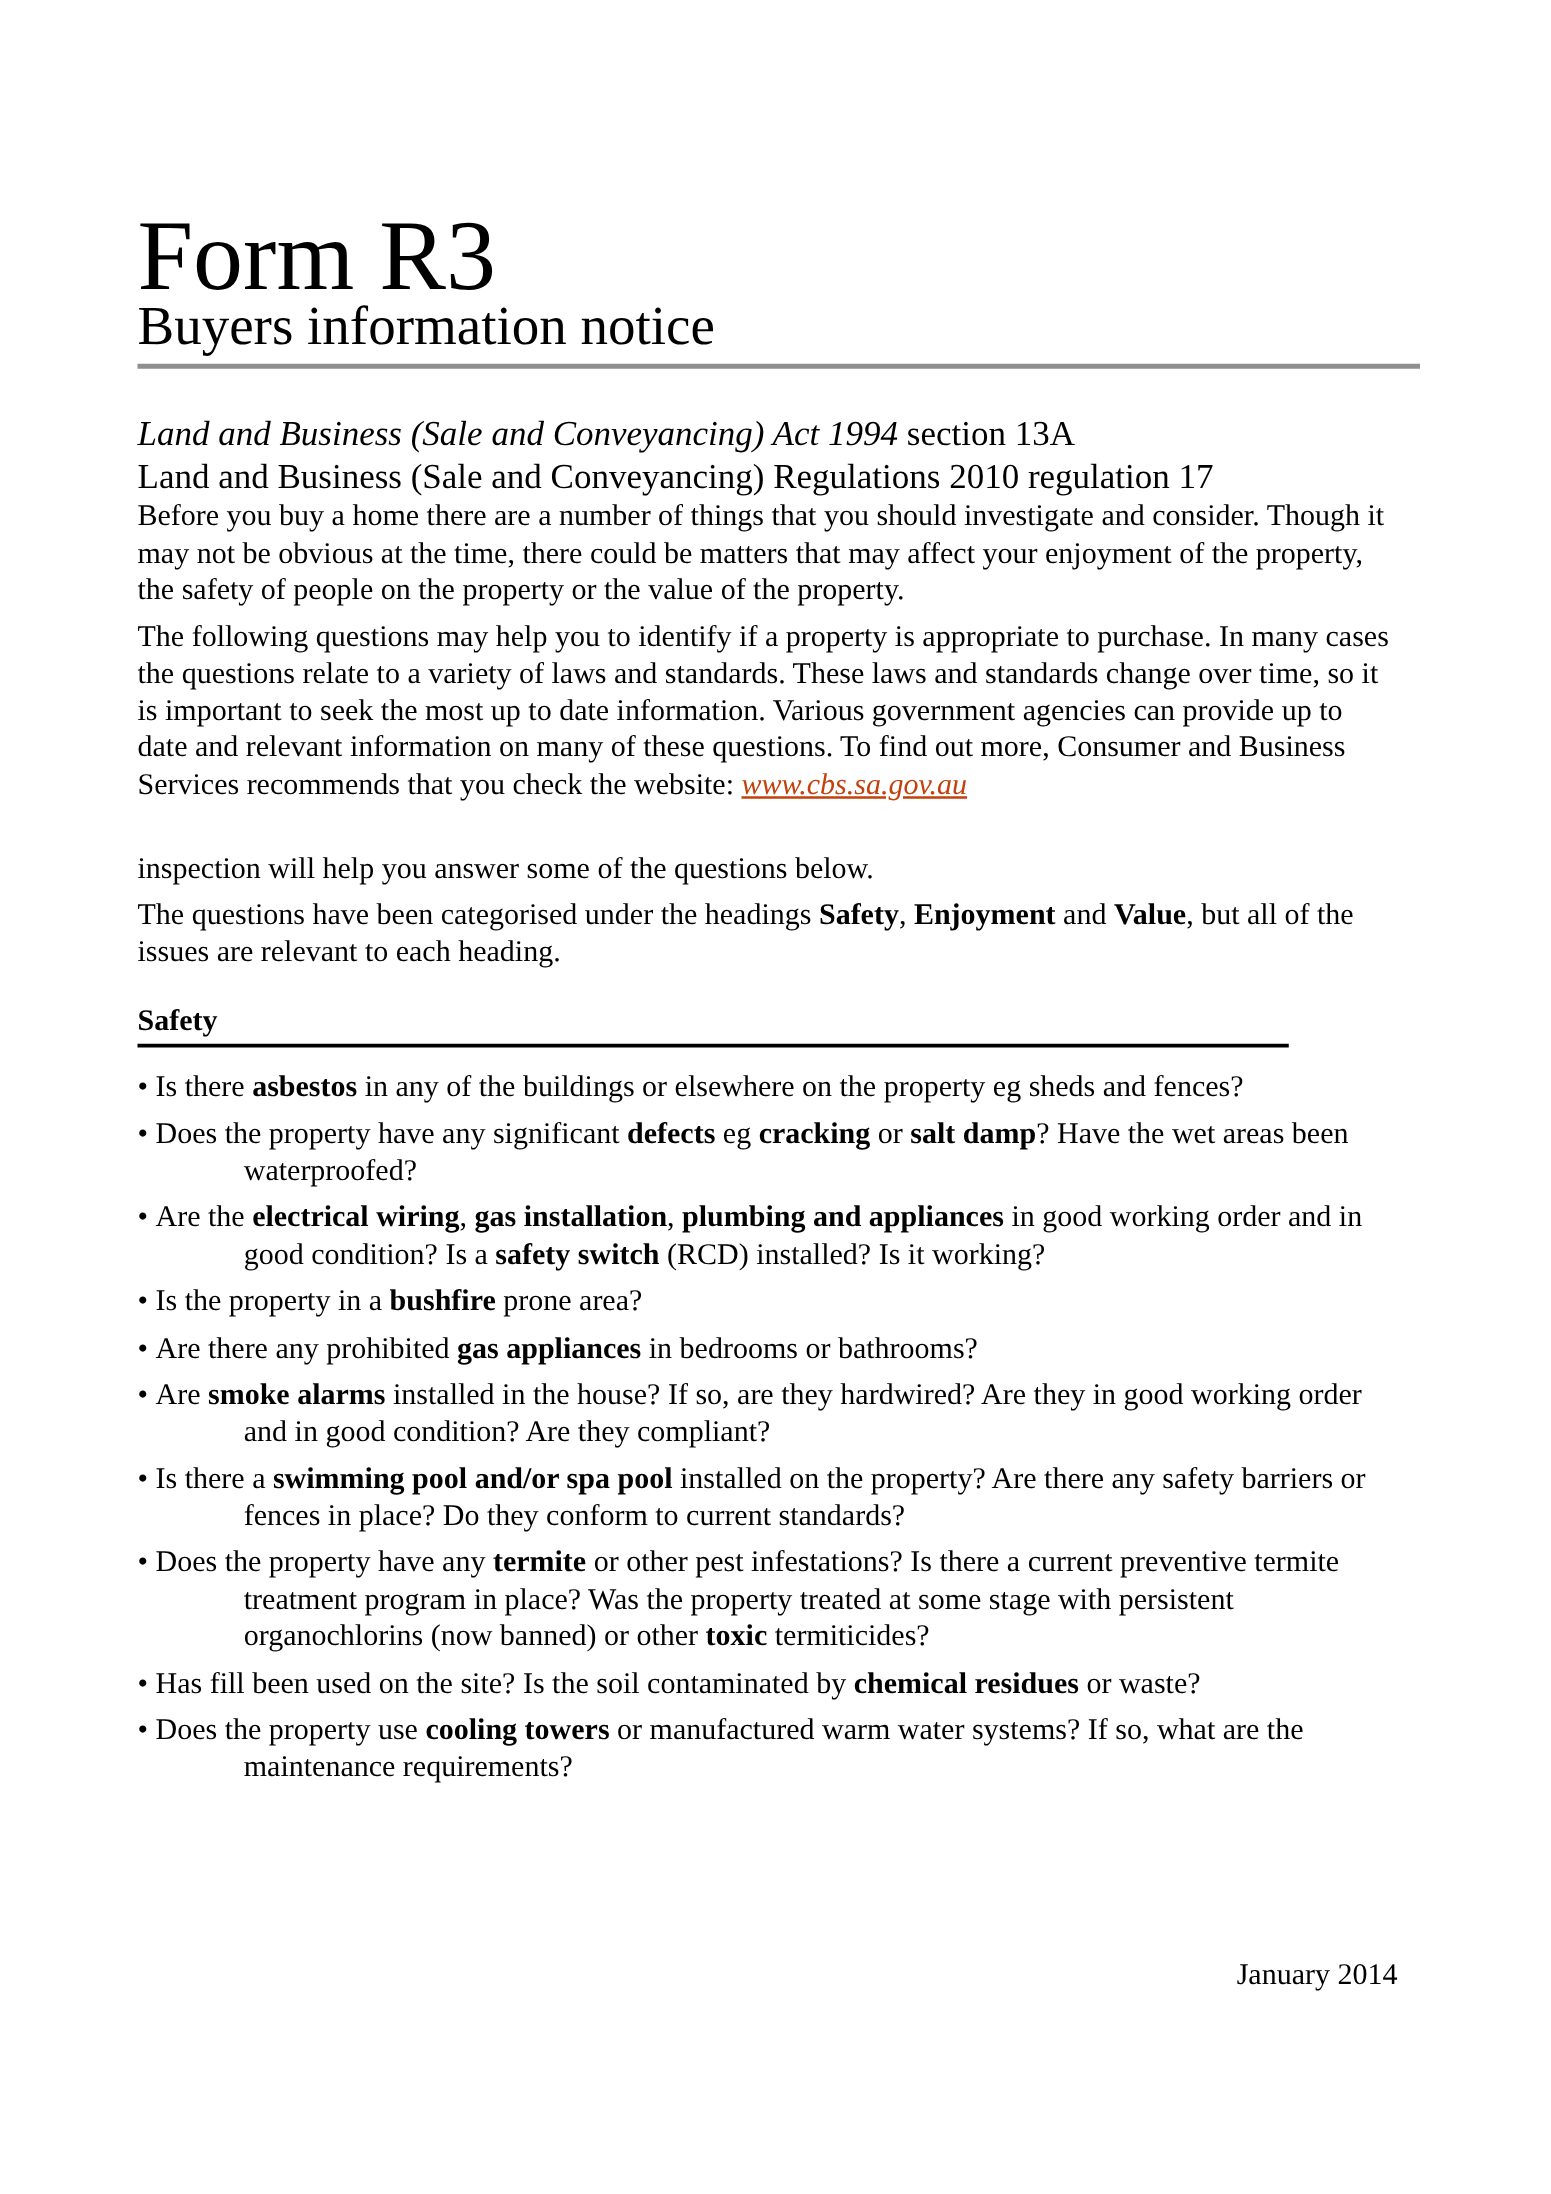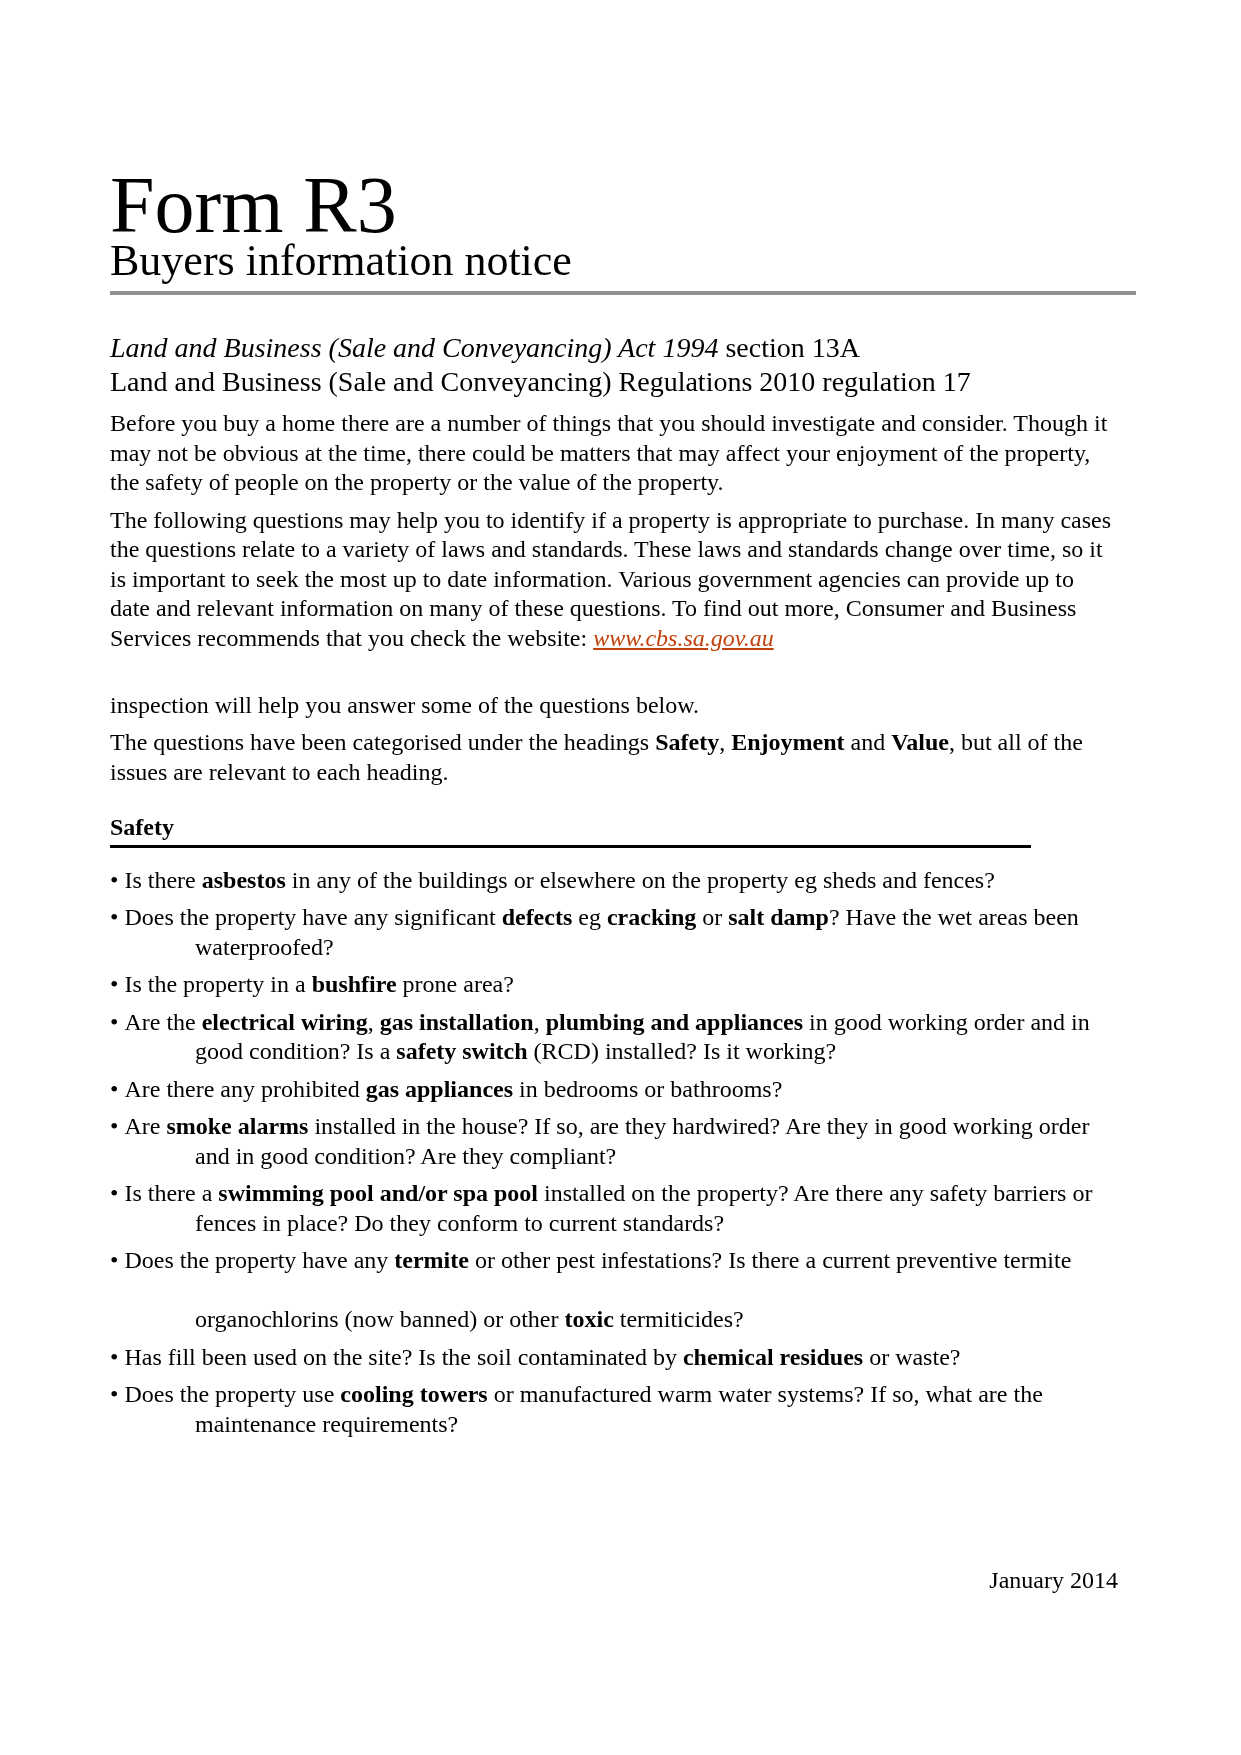--- a/index.html
+++ b/index.html
@@ -14,21 +14,21 @@
   .title {
     font-size: 80px; line-height: 84px; font-weight: 400;
     margin: 163px 0 0 0;
   }
   .subtitle { font-size: 44px; line-height: 56px; margin-top: -14px; }
   .header-rule { height: 4px; background: #8f8f8f; border: 0; margin: 2px 0 0 0; }
   .statute { margin-top: 36px; font-size: 28px; line-height: 34px; font-family: Liberation Serif, serif; }
   .statute-line { white-space: normal; }
   p.para { font-size: 24px; line-height: 29.5px; margin: 8px 0 0 0; }
   p.para.first { margin-top: 0; }
-  .paras { margin-top: 10px; }
+  .paras { margin-top: 0; }
   .section-head {
     margin-top: 26px; width: 921px;
     border-bottom: 3px solid #000;
     padding-bottom: 2px;
     font-size: 24px; line-height: 29.5px; font-weight: bold;
   }
   ul.bullets {
     list-style: none; margin: 18px 0 0 0; padding: 0;
     font-size: 24px; line-height: 29.5px;
   }
@@ -66,25 +66,25 @@
     <p class="para"><span>The questions have been categorised under the headings </span><span class="b">Safety</span><span>, </span><span class="b">Enjoyment</span><span> and </span><span class="b">Value</span><span>, but all of the</span><br><span>issues are relevant to each heading.</span></p>
   </div>
 
   <div class="section-head">
     <span>Safety</span>
   </div>
 
   <ul class="bullets">
     <li><span>Is there </span><span class="b">asbestos</span><span> in any of the buildings or elsewhere on the property eg sheds and fences?</span></li>
     <li><span>Does the property have any significant </span><span class="b">defects</span><span> eg </span><span class="b">cracking</span><span> or </span><span class="b">salt damp</span><span>? Have the wet areas been</span><br><span>waterproofed?</span></li>
+    <li><span>Are the </span><span class="b">electrical wiring</span><span>, </span><span class="b">gas installation</span><span>, </span><span class="b">plumbing and appliances</span><span> in good working order and in</span><br><span>good condition? Is a </span><span class="b">safety switch</span><span> (RCD) installed? Is it working?</span></li>
     <li><span>Is the property in a </span><span class="b">bushfire</span><span> prone area?</span></li>
-    <li><span>Are the </span><span class="b">electrical wiring</span><span>, </span><span class="b">gas installation</span><span>, </span><span class="b">plumbing and appliances</span><span> in good working order and in</span><br><span>good condition? Is a </span><span class="b">safety switch</span><span> (RCD) installed? Is it working?</span></li>
     <li><span>Are there any prohibited </span><span class="b">gas appliances</span><span> in bedrooms or bathrooms?</span></li>
     <li><span>Are </span><span class="b">smoke alarms</span><span> installed in the house? If so, are they hardwired? Are they in good working order</span><br><span>and in good condition? Are they compliant?</span></li>
     <li><span>Is there a </span><span class="b">swimming pool and/or spa pool</span><span> installed on the property? Are there any safety barriers or</span><br><span>fences in place? Do they conform to current standards?</span></li>
-    <li><span>Does the property have any </span><span class="b">termite</span><span> or other pest infestations? Is there a current preventive termite</span><br><br><span>organochlorins (now banned) or other </span><span class="b">toxic</span><span> termiticides?</span></li>
+    <li><span>Does the property have any </span><span class="b">termite</span><span> or other pest infestations? Is there a current preventive termite</span><br><span>treatment program in place? Was the property treated at some stage with persistent</span><br><span>organochlorins (now banned) or other </span><span class="b">toxic</span><span> termiticides?</span></li>
     <li><span>Has fill been used on the site? Is the soil contaminated by </span><span class="b">chemical residues</span><span> or waste?</span></li>
     <li><span>Does the property use </span><span class="b">cooling towers</span><span> or manufactured warm water systems? If so, what are the</span><br><span>maintenance requirements?</span></li>
   </ul>
 
 </div>
 
 <div class="footer">January 2014</div>
 
 </body></html>

